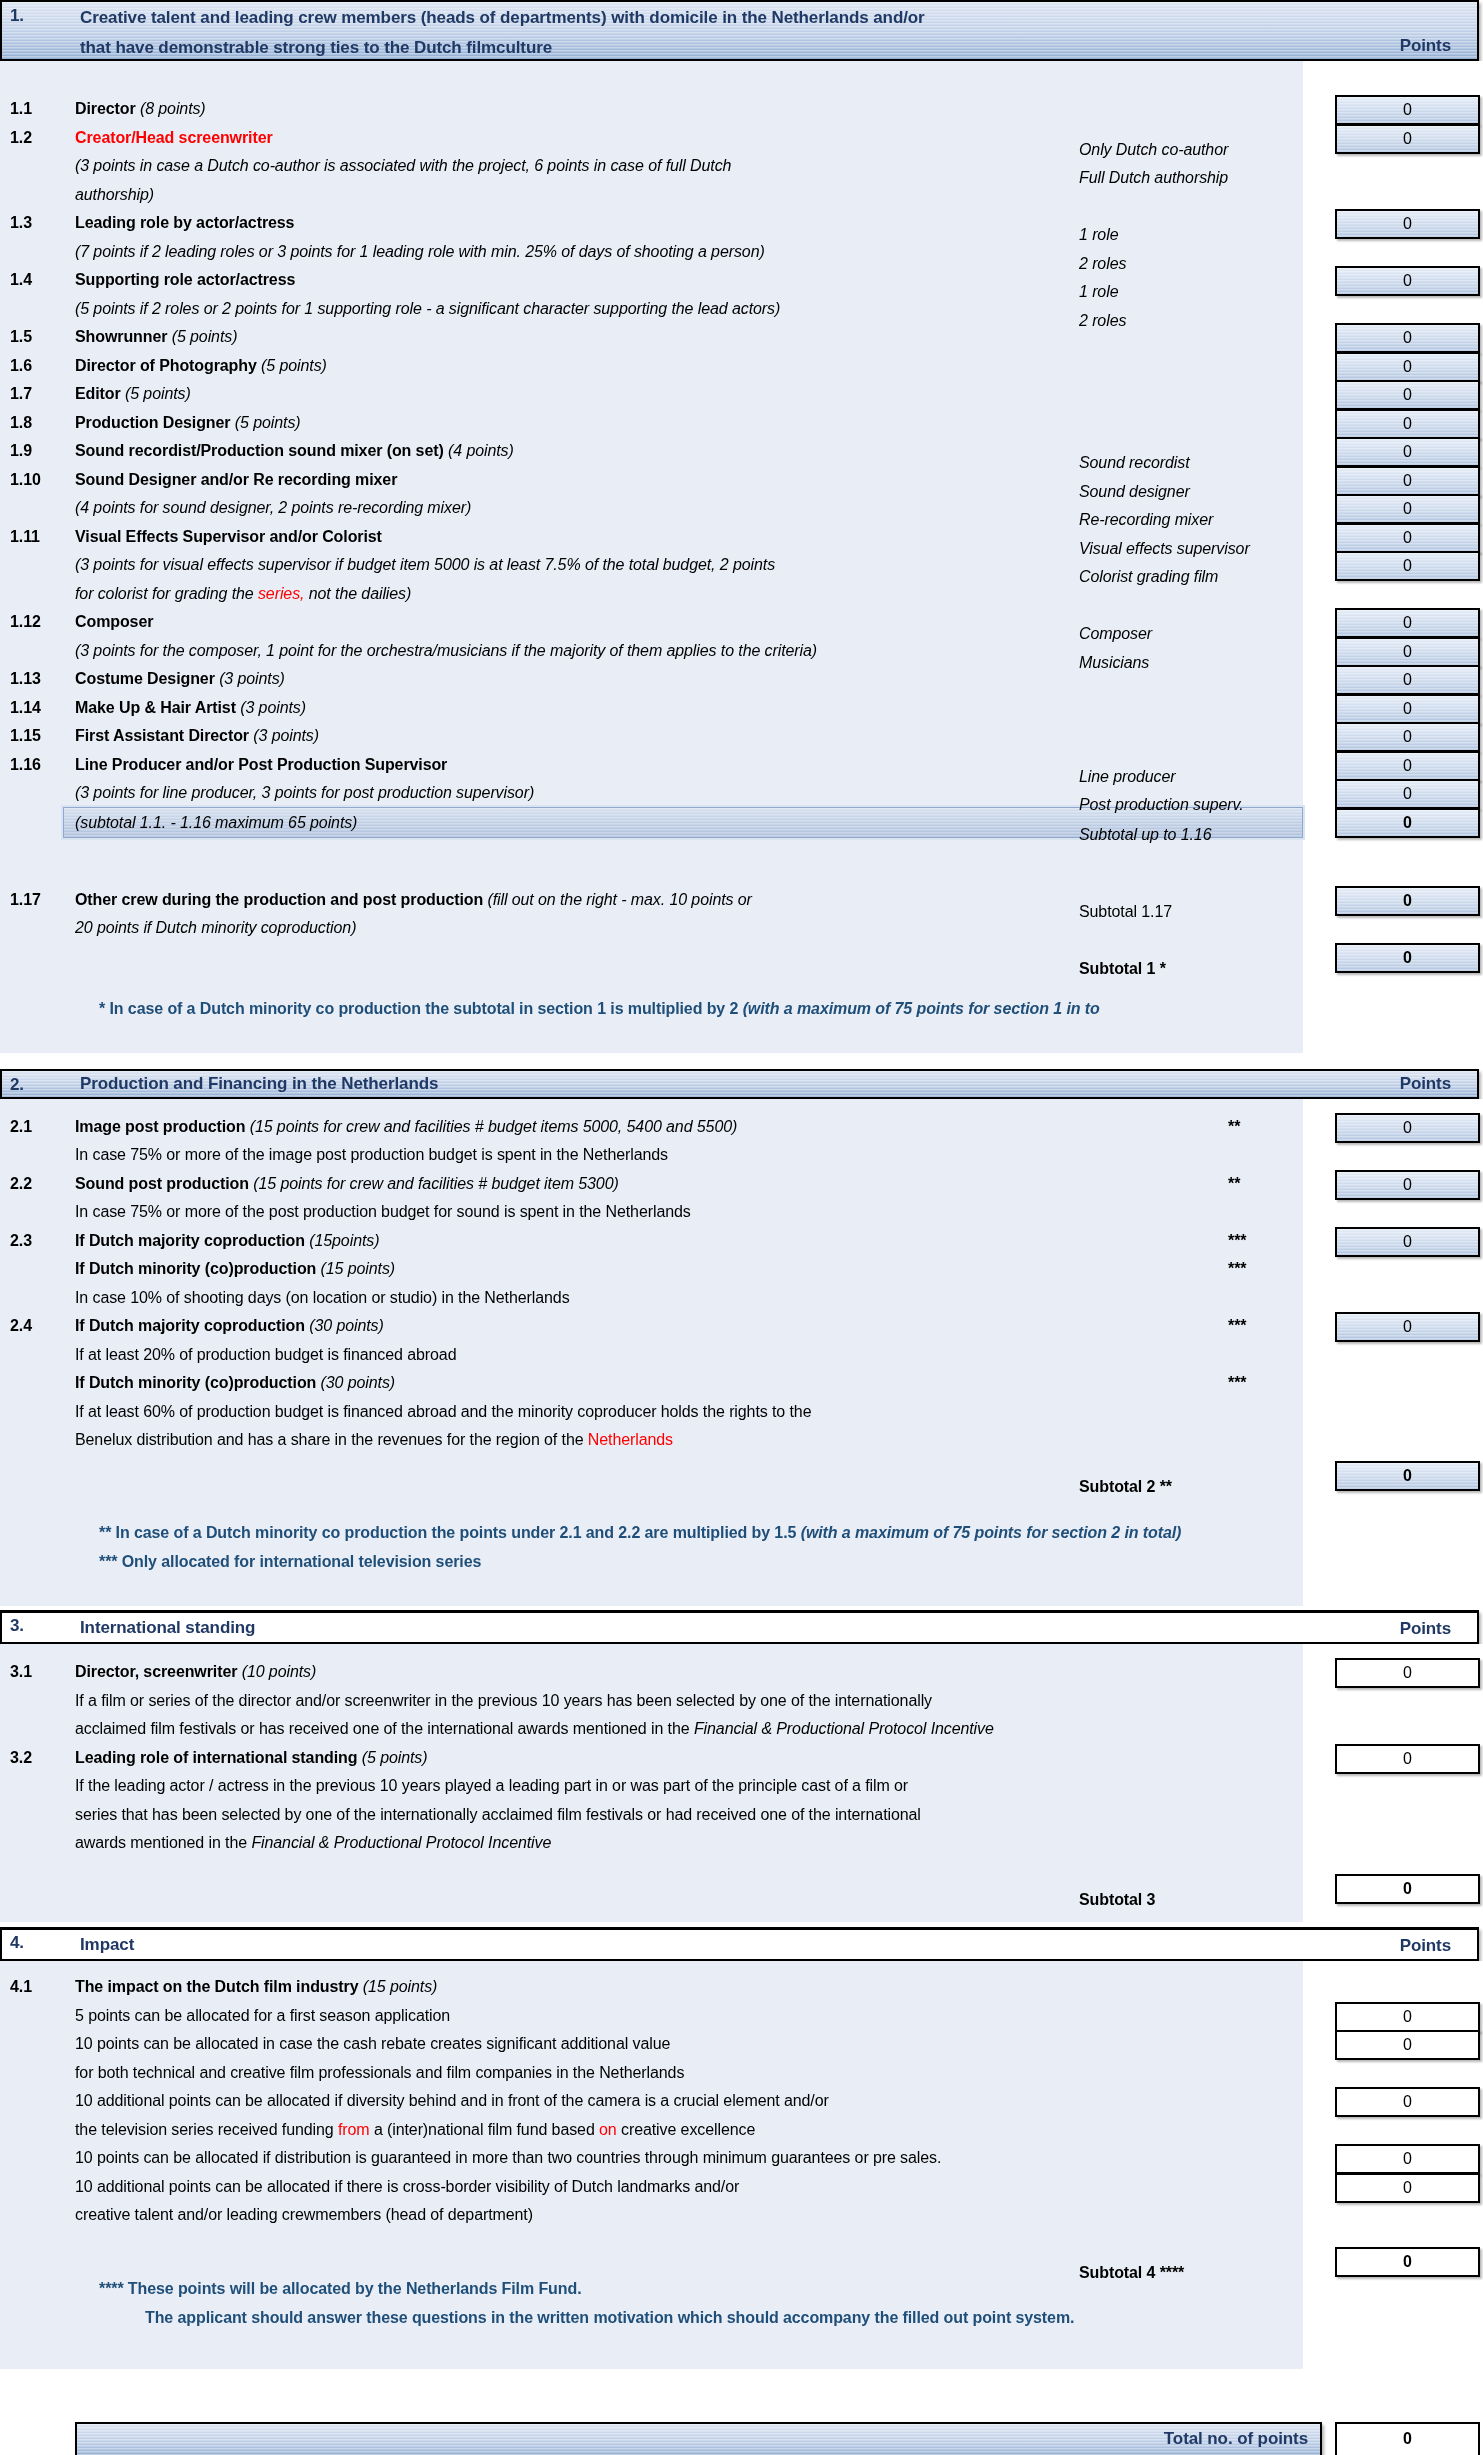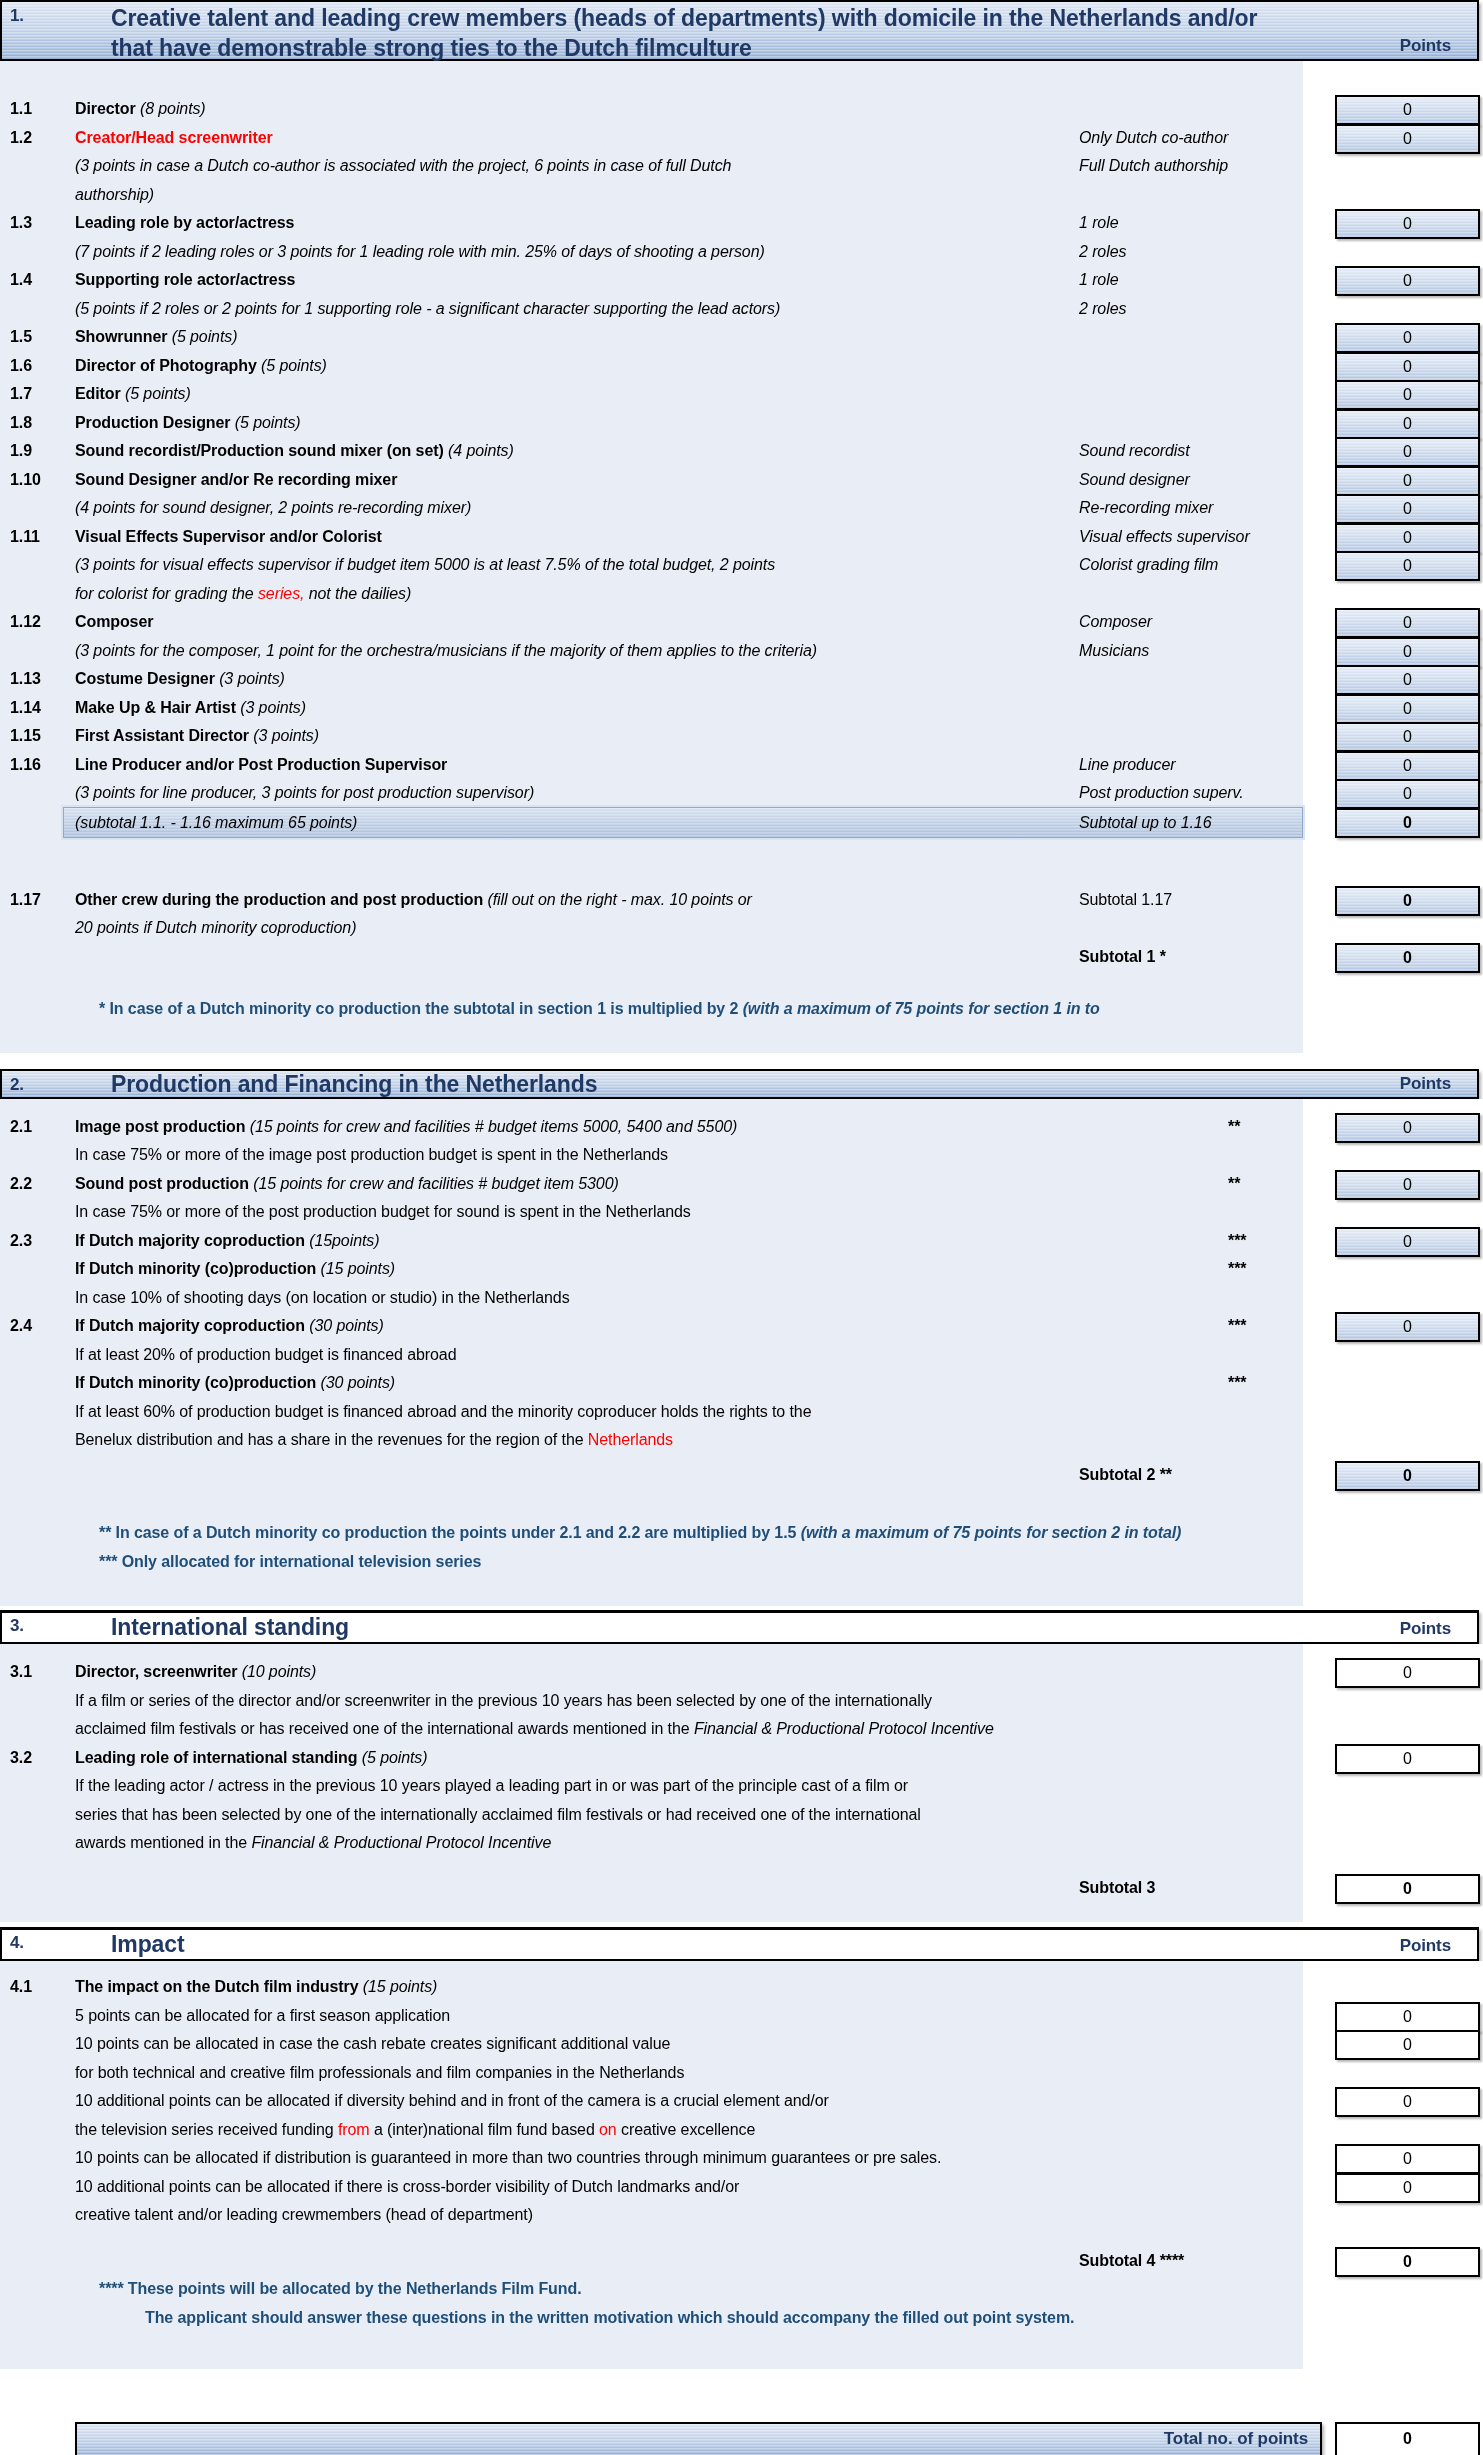--- a/index.html
+++ b/index.html
@@ -15,36 +15,36 @@
     background-image:
       repeating-linear-gradient(180deg, rgba(255,255,255,0.38) 0px, rgba(255,255,255,0.38) 1px, rgba(255,255,255,0) 2px, rgba(255,255,255,0) 3px),
       linear-gradient(180deg, var(--hg1) 0%, var(--hg2) 55%, var(--hg3) 100%);
   }
   .hdr.white{background:#fff;border-width:3px 2px 2px 2px;}
   .sec-0 .hdr{height:61px;}
   .sec-1 .hdr{height:30px;}
   .sec-2 .hdr,.sec-3 .hdr{height:34px;}
   .hdr .hnum{position:absolute;left:8px;top:4px;font-weight:700;font-size:17px;color:var(--navy);}
   .sec-2 .hdr .hnum,.sec-3 .hdr .hnum{top:3px;}
-  .hdr .hline{padding-left:109px;font-weight:700;font-size:23px;color:var(--navy);line-height:28px;white-space:nowrap;}
+  .hdr .hline{padding-left:78px;font-weight:700;font-size:17px;color:var(--navy);line-height:28px;white-space:nowrap;}
   .sec-0 .hdr .hline{line-height:28px;padding-top:2px;}
   .sec-1 .hdr .hline{line-height:26px;}
   .sec-2 .hdr .hline,.sec-3 .hdr .hline{line-height:29px;}
   .hdr .pts{position:absolute;right:26px;bottom:3px;font-weight:700;font-size:17px;color:var(--navy);}
   
   .rows{position:relative;
     background:linear-gradient(90deg, var(--panel) 0px, var(--panel) 1303px, #fff 1303px);}
   .row{position:relative;height:28.5px;line-height:28.5px;white-space:nowrap;}
   .row.band{height:30px;line-height:30px;}
   .gaprow{position:relative;}
   .num{position:absolute;left:10px;top:0;font-weight:700;z-index:2;}
   .txt{position:absolute;left:75px;top:0;z-index:2;}
   .row.note .txt{right:164px;overflow:hidden;margin-left:24px;}
   .row.indent .txt{left:121px;}
-  .mid{position:absolute;left:1079px;top:0;z-index:2;}
+  .mid{position:absolute;left:1079px;top:12px;z-index:2;}
   .mark{position:absolute;left:1228px;top:0;font-weight:700;z-index:2;}
   
   .box{position:absolute;left:1335px;top:0;width:145px;height:30px;box-sizing:border-box;
        border:2px solid #000;text-align:center;line-height:25px;z-index:3;
        box-shadow:2px 2px 2px rgba(0,0,0,0.28);}
   .box.blue{background-image:
       repeating-linear-gradient(180deg, rgba(255,255,255,0.35) 0px, rgba(255,255,255,0.35) 1px, rgba(255,255,255,0) 2px, rgba(255,255,255,0) 3px),
       linear-gradient(180deg, var(--bg1) 0%, var(--bg2) 55%, var(--bg3) 100%);}
   .box.white{background:#fff;}
   .box.boldval{font-weight:700;}

